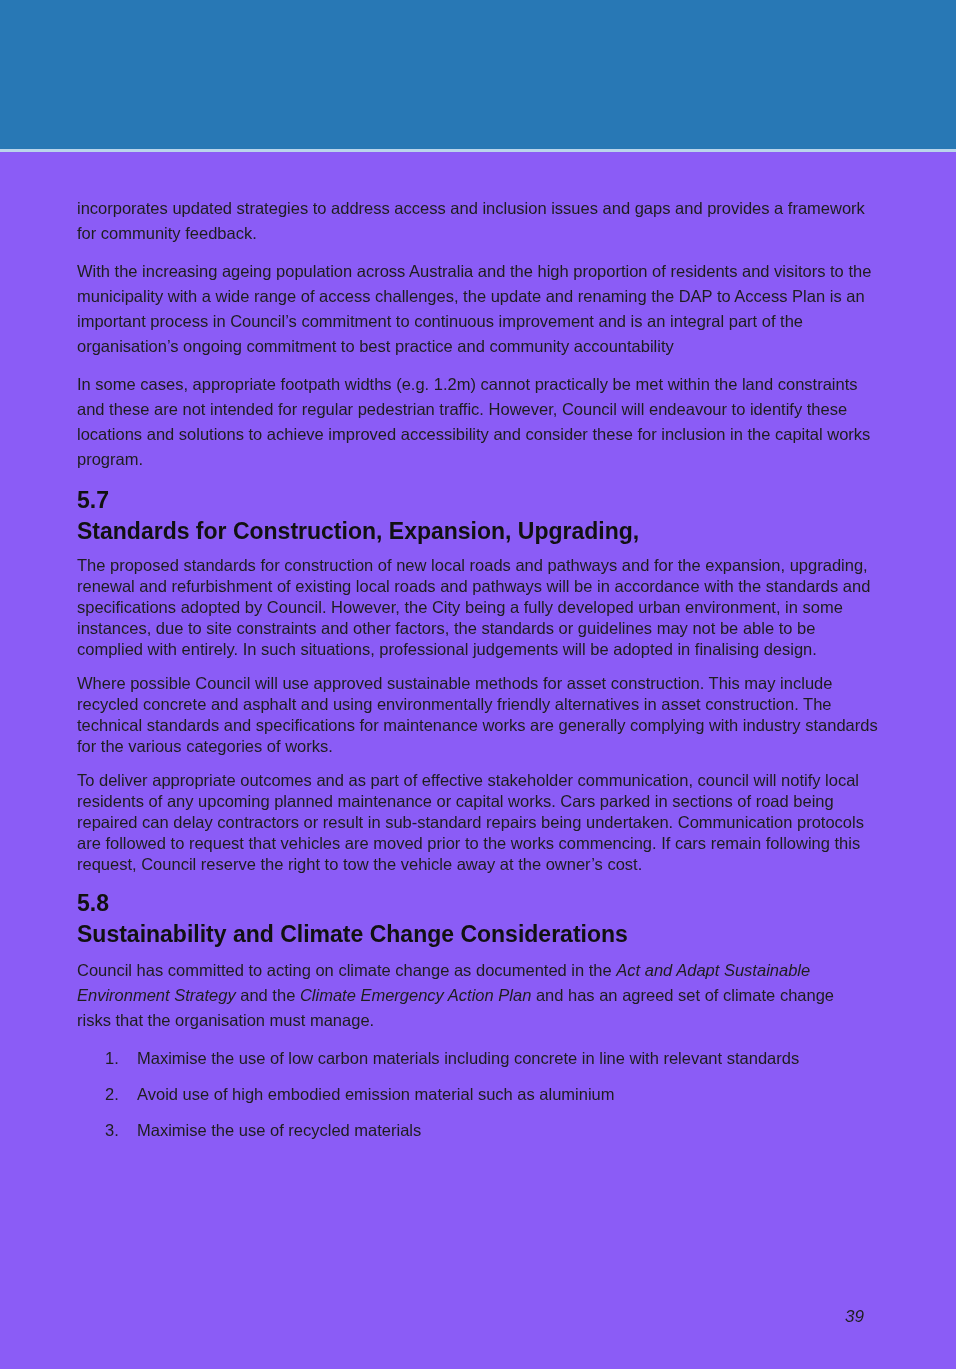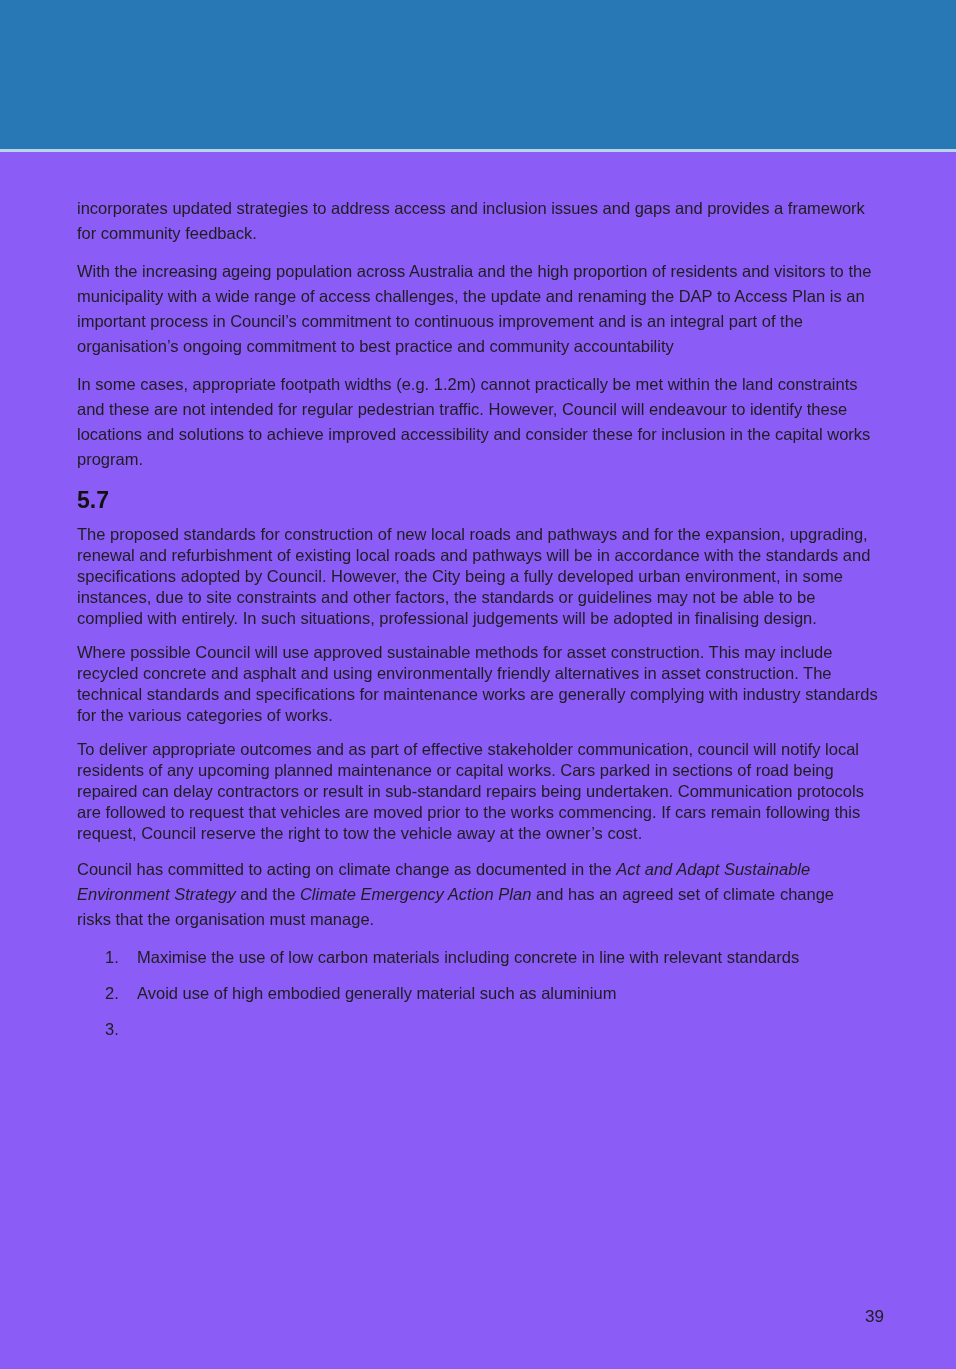--- a/index.html
+++ b/index.html
@@ -20,37 +20,39 @@
   }
   .main p { font-size:16.5px; }
   p.wide { line-height:25px; margin-bottom:13px; max-width:801px; }
   p.tight { line-height:21px; margin-bottom:13px; max-width:801px; }
   p.narrow { max-width:782px; }
   h2 {
     display:flex;
     font-size:23px; font-weight:bold; color:#111111;
     line-height:31px;
     margin:0 0 8px 0;
+    flex-direction:column;
   }
   h2 .h-num { flex:none; width:45px; }
   h2 .h-title { flex:1; }
   ol.req-list { list-style:none; margin:8px 0 0 0; }
   ol.req-list li {
     display:flex;
     padding-left:28px;
     font-size:16.5px; line-height:25px;
     margin-bottom:11px;
   }
   ol.req-list .li-num { flex:none; width:32px; }
   ol.req-list .li-text { max-width:700px; }
   .page-number {
     position:absolute;
-    right:72px; bottom:42px;
+    right:92px; bottom:42px;
     font-size:17px; line-height:20px;
     color:#1e1e1e;
+    font-style:italic;
   }
 </style>
 </head>
 <body>
 
 <div class="page">
 
   <div class="header-band" style="background: rgb(40, 120, 181);"></div>
   <div class="header-underline" style="background: rgb(185, 213, 235);"></div>
 
@@ -58,44 +60,49 @@
 
     <p class="wide">incorporates updated strategies to address access and inclusion issues and gaps and provides a framework for community feedback.</p>
 
     <p class="wide">With the increasing ageing population across Australia and the high proportion of residents and visitors to the municipality with a wide range of access challenges, the update and renaming the DAP to Access Plan is an important process in Council’s commitment to continuous improvement and is an integral part of the organisation’s ongoing commitment to best practice and community accountability</p>
 
     <p class="wide">In some cases, appropriate footpath widths (e.g. 1.2m) cannot practically be met within the land constraints and these are not intended for regular pedestrian traffic. However, Council will endeavour to identify these locations and solutions to achieve improved accessibility and consider these for inclusion in the capital works program.</p>
 
 
     <h2>
       <span class="h-num">5.7</span>
-      <span class="h-title"><br></span>
+      <span class="h-title"><span>Standards for Construction, Expansion, Upgrading,</span><br></span>
     </h2>
 
     <p class="tight">The proposed standards for construction of new local roads and pathways and for the expansion, upgrading, renewal and refurbishment of existing local roads and pathways will be in accordance with the standards and specifications adopted by Council. However, the City being a fully developed urban environment, in some instances, due to site constraints and other factors, the standards or guidelines may not be able to be complied with entirely. In such situations, professional judgements will be adopted in finalising design.</p>
 
     <p class="tight">Where possible Council will use approved sustainable methods for asset construction. This may include recycled concrete and asphalt and using environmentally friendly alternatives in asset construction. The technical standards and specifications for maintenance works are generally complying with industry standards for the various categories of works.</p>
 
     <p class="tight">To deliver appropriate outcomes and as part of effective stakeholder communication, council will notify local residents of any upcoming planned maintenance or capital works. Cars parked in sections of road being repaired can delay contractors or result in sub-standard repairs being undertaken. Communication protocols are followed to request that vehicles are moved prior to the works commencing. If cars remain following this request, Council reserve the right to tow the vehicle away at the owner’s cost.</p>
 
+    <h2>
+      <span class="h-num">5.8</span>
+      <span class="h-title">Sustainability and Climate Change Considerations</span>
+    </h2>
 
     <p class="wide narrow"><span>Council has committed to acting on climate change as documented in the </span><span style="font-style: italic;">Act and Adapt Sustainable Environment Strategy</span><span> and the </span><span style="font-style: italic; margin-top: 38px;">Climate Emergency Action Plan</span><span> and has an agreed set of climate change risks that the organisation must manage.</span></p>
 
 
     <ol class="req-list">
       <li>
         <span class="li-num">1.</span>
         <span class="li-text">Maximise the use of low carbon materials including concrete in line with relevant standards</span>
       </li>
       <li>
         <span class="li-num">2.</span>
-        <span class="li-text">Avoid use of high embodied generally material such as aluminium</span>
+        <span class="li-text">Avoid use of high embodied emission material such as aluminium</span>
       </li>
       <li>
         <span class="li-num">3.</span>
+        <span class="li-text">Maximise the use of recycled materials</span>
       </li>
     </ol>
 
   </div>
 
   <div class="page-number">39</div>
 
 </div>
 
 </body></html>

